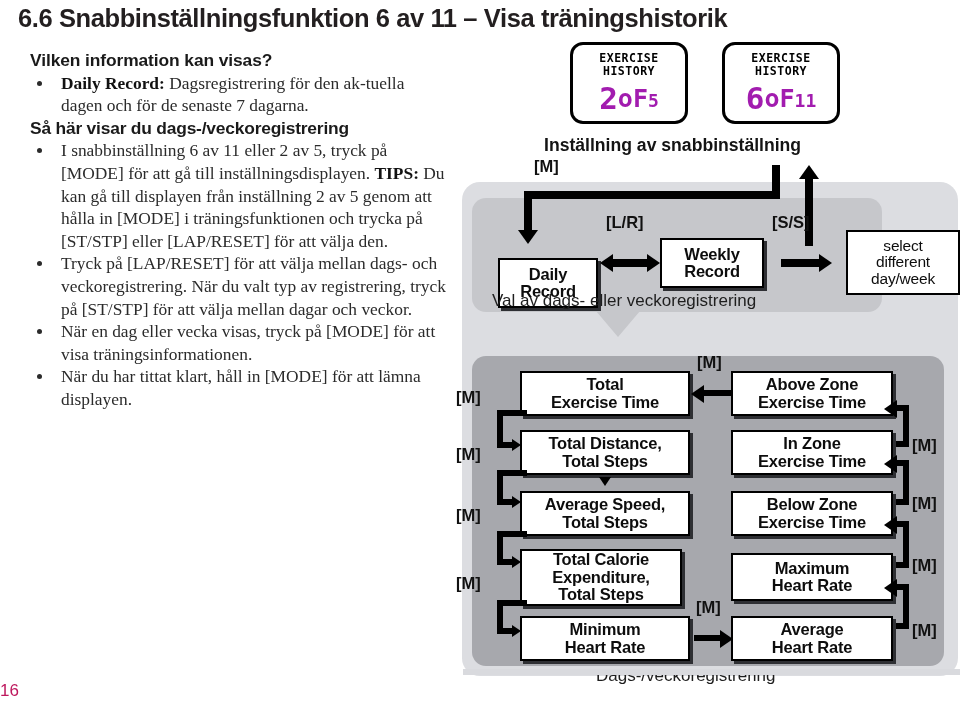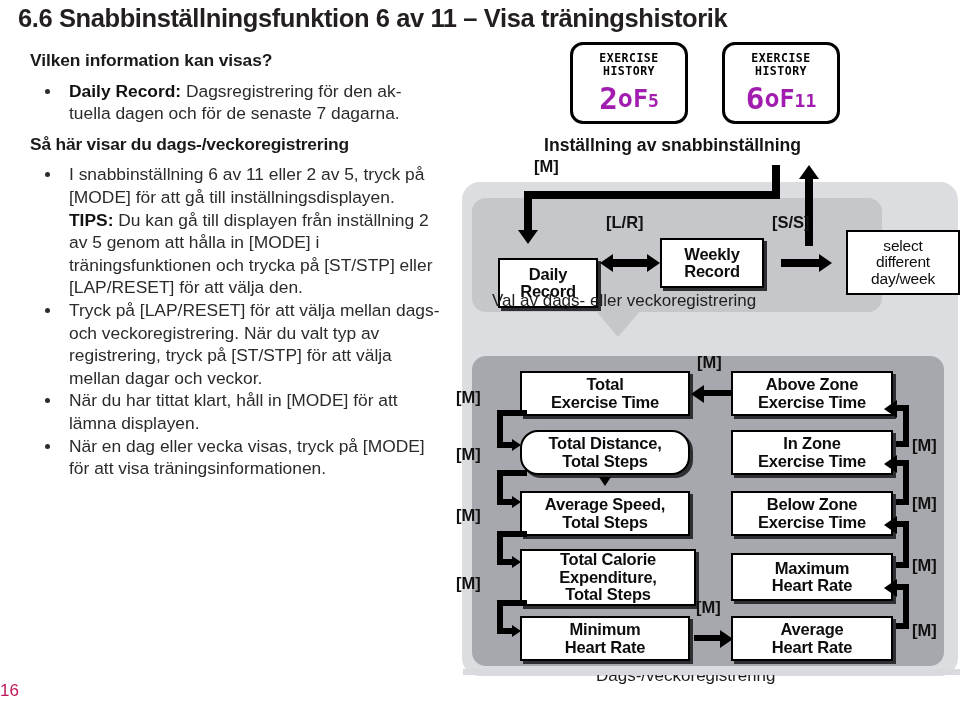--- a/index.html
+++ b/index.html
@@ -24,21 +24,21 @@
     background:#ffffff;
   }
 
   
   .textcol{
     position:absolute; left:30px; top:49px; width:420px;
     font-size:17.4px; line-height:22.6px; color:#2b2b2b;
   }
   .heading{ font-weight:bold; color:#1a1a1a; letter-spacing:-0.1px;}
   .heading2{ font-weight:bold; color:#1a1a1a; margin-top:0; letter-spacing:-0.2px;}
-  ul.bl{ list-style:none; margin:8px; padding:0; }
+  ul.bl{ list-style:none; margin:0; padding:0;font-family:Liberation Serif, serif; }
   ul.bl > li{
     position:relative; padding-left:31px; margin:0;
   }
   ul.bl > li .bullet{
     position:absolute; left:7px; top:9px;
     width:5px; height:5px; border-radius:50%;
     background:#2b2b2b;
   }
   .b{font-weight:bold;color:#111;}
 
@@ -158,25 +158,25 @@
         <span class="bullet"></span>
         <span>I snabbinställning 6 av 11 eller 2 av 5, tryck på [MODE] för att gå till inställningsdisplayen.</span>
         <span class="b">TIPS:</span><span> Du kan gå till displayen från inställning 2 av 5 genom att hålla in [MODE] i träningsfunktionen och trycka på [ST/STP] eller [LAP/RESET] för att välja den.</span>
       </li>
       <li>
         <span class="bullet"></span>
         <span>Tryck på [LAP/RESET] för att välja mellan dags- och veckoregistrering. När du valt typ av registrering, tryck på [ST/STP] för att välja mellan dagar och veckor.</span>
       </li>
       <li>
         <span class="bullet"></span>
+        <span>När en dag eller vecka visas, tryck på [MODE] för att visa träningsinformationen.</span>
+      </li>
+      <li>
+        <span class="bullet"></span>
         <span>När du har tittat klart, håll in [MODE] för att lämna displayen.</span>
-      </li>
-      <li>
-        <span class="bullet"></span>
-        <span>När en dag eller vecka visas, tryck på [MODE] för att visa träningsinformationen.</span>
       </li>
     </ul>
   </div>
 
   <div class="diagram">
 
     <div class="lcd" style="left:122px; top:6px;">
       <div class="lcd-title">
         <div>EXERCISE</div>
         <div>HISTORY</div>
@@ -233,27 +233,27 @@
 
     <div class="bar" style="left:333px; top:223px; width:38px; height:8px;"></div>
     <div class="tri right" style="left:371px; top:218px;"></div>
     <div class="tag" style="left:324px; top:177px;">[S/S]</div>
 
     <div class="plabel" style="left:44px; top:255px;">Val av dags- eller veckoregistrering</div>
 
     <div class="box sh" style="left:72px; top:335px; width:170px; height:45px;">
       <span>Total<br>Exercise Time</span>
     </div>
-    <div class="box sh" style="left:72px; top:394px; width:170px; height:45px;border-radius:18px;">
+    <div class="box sh" style="left:72px; top:394px; width:170px; height:45px;">
       <span>Total Distance,<br>Total Steps</span>
     </div>
     <div class="box sh" style="left:72px; top:455px; width:170px; height:45px;">
       <span>Average Speed,<br>Total Steps</span>
     </div>
-    <div class="box sh" style="left:72px; top:513px; width:176px; height:57px;">
+    <div class="box sh" style="left:72px; top:513px; width:162px; height:57px;">
       <span>Total Calorie<br>Expenditure,<br>Total Steps</span>
     </div>
     <div class="box sh" style="left:72px; top:580px; width:170px; height:45px;">
       <span>Minimum<br>Heart Rate</span>
     </div>
 
     <div class="box sh" style="left:283px; top:335px; width:162px; height:45px;">
       <span>Above Zone<br>Exercise Time</span>
     </div>
     <div class="box sh" style="left:283px; top:394px; width:162px; height:45px;">

